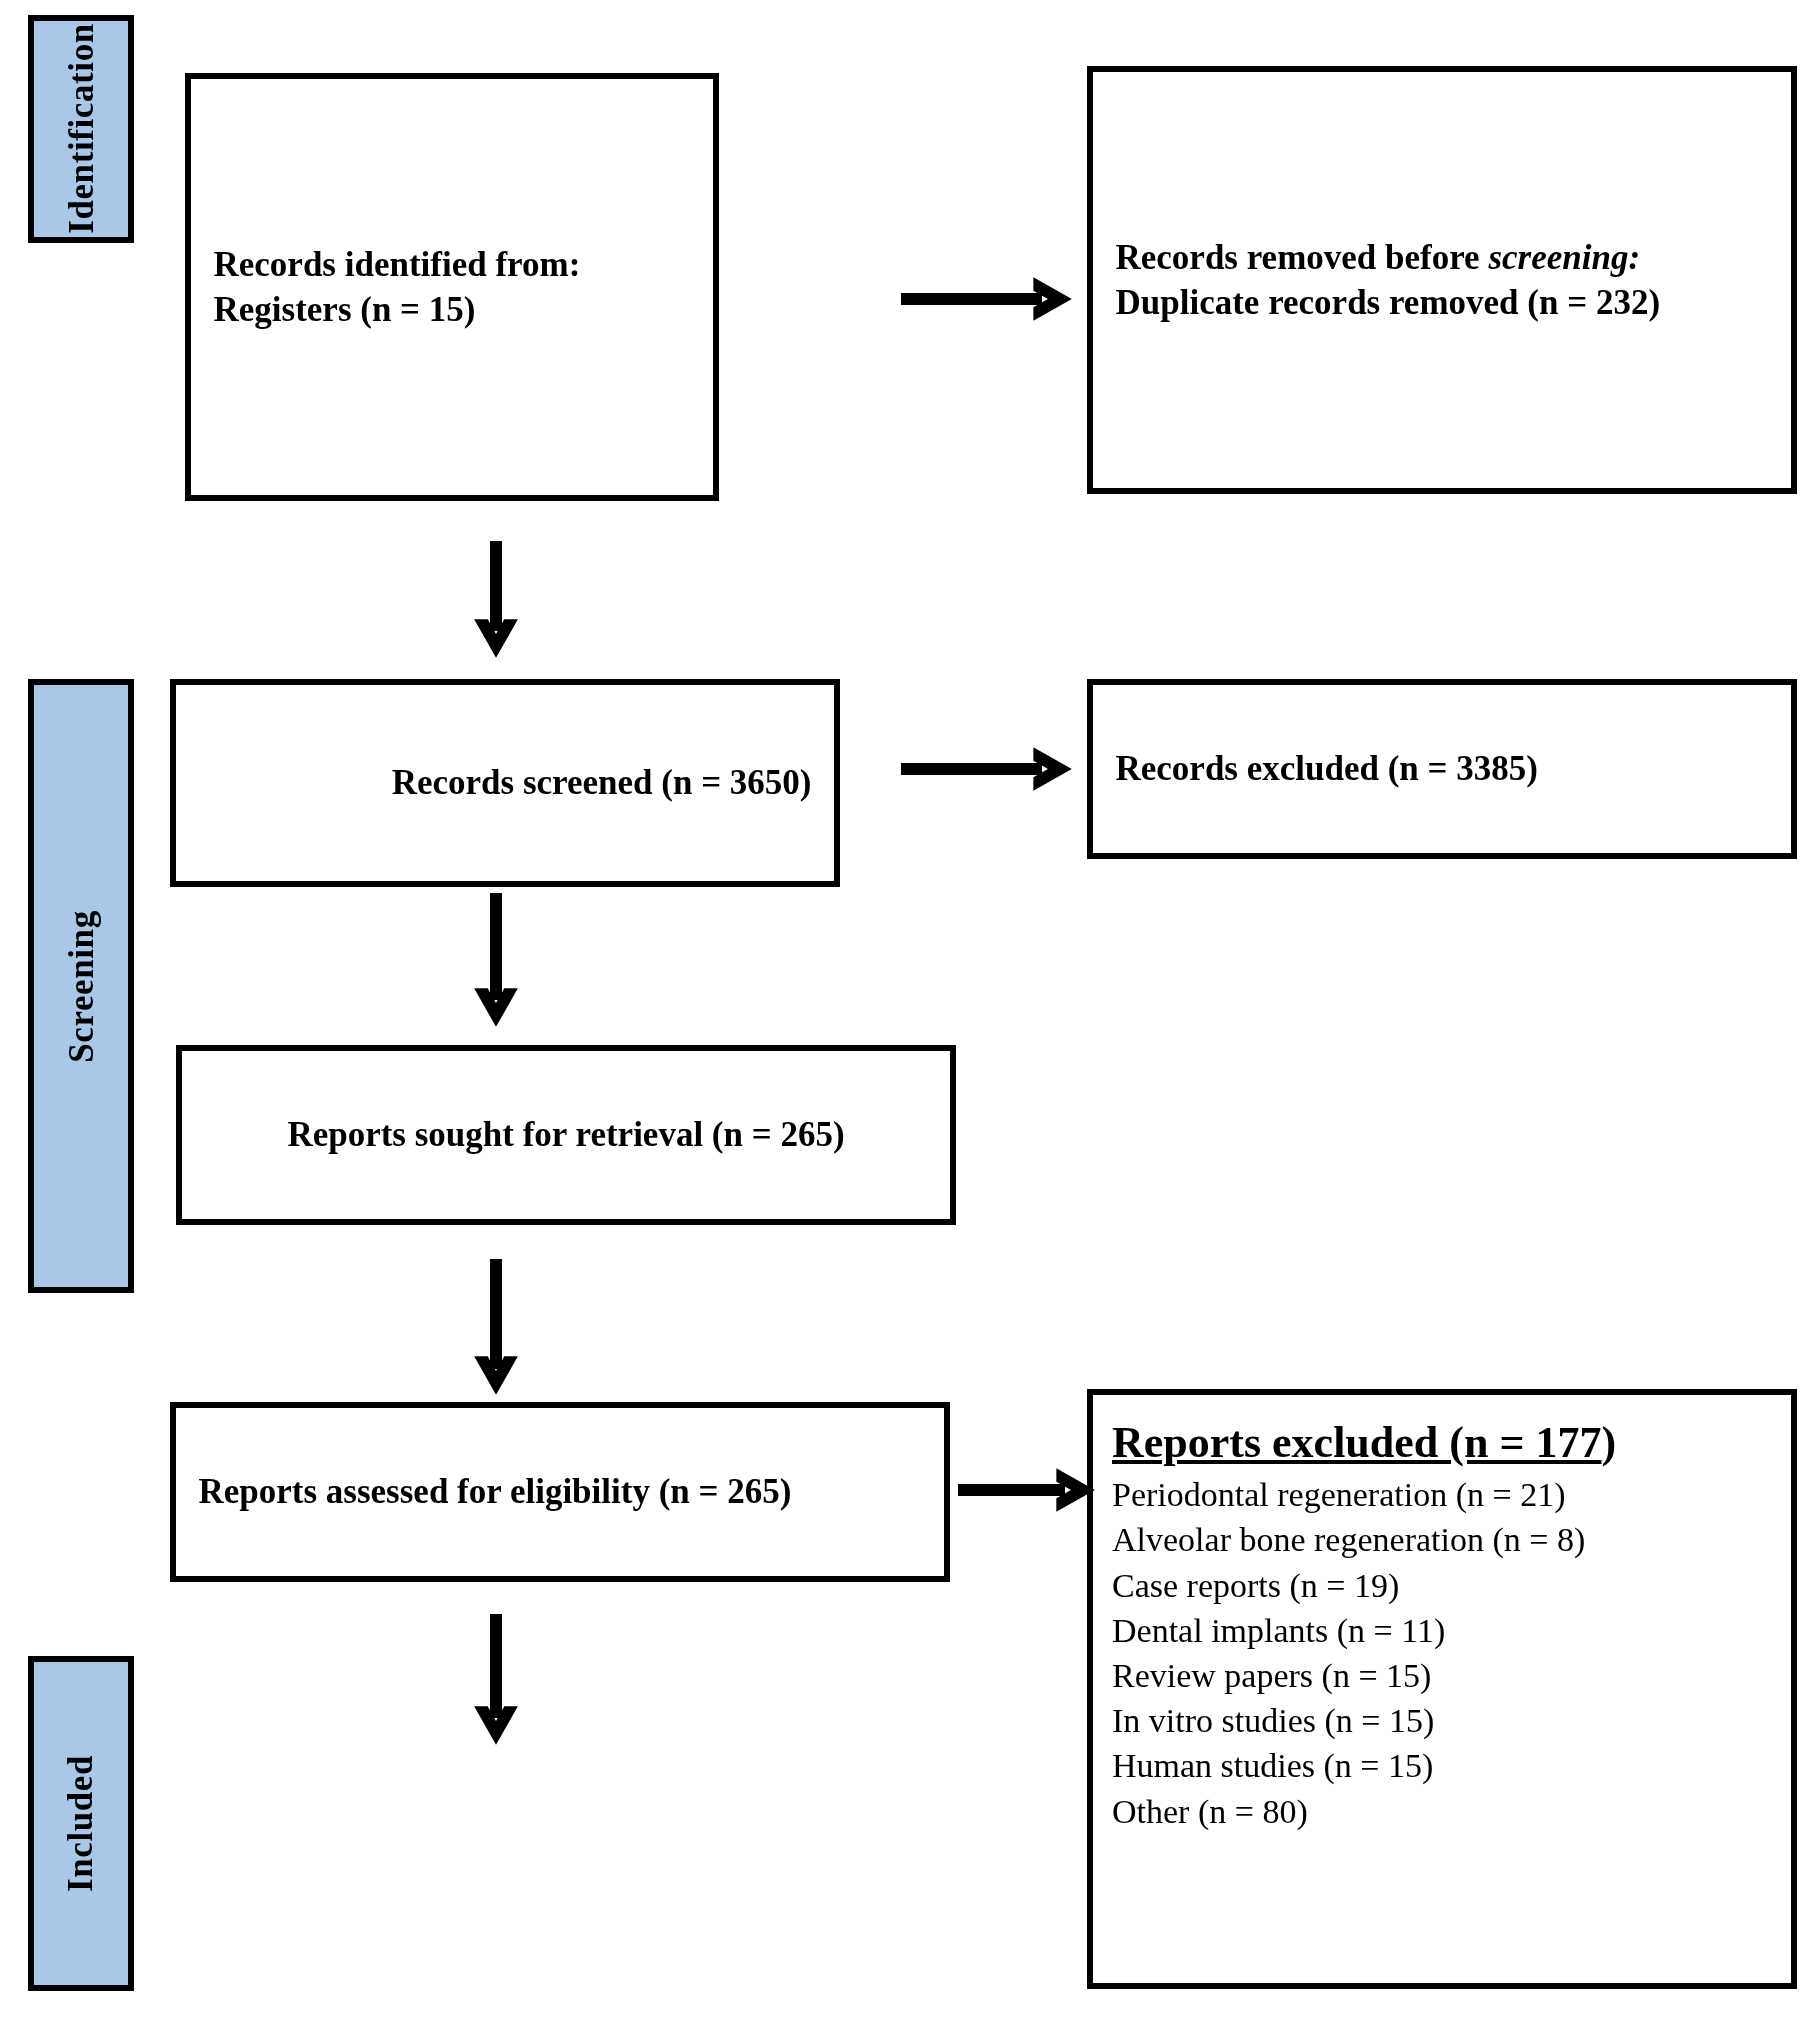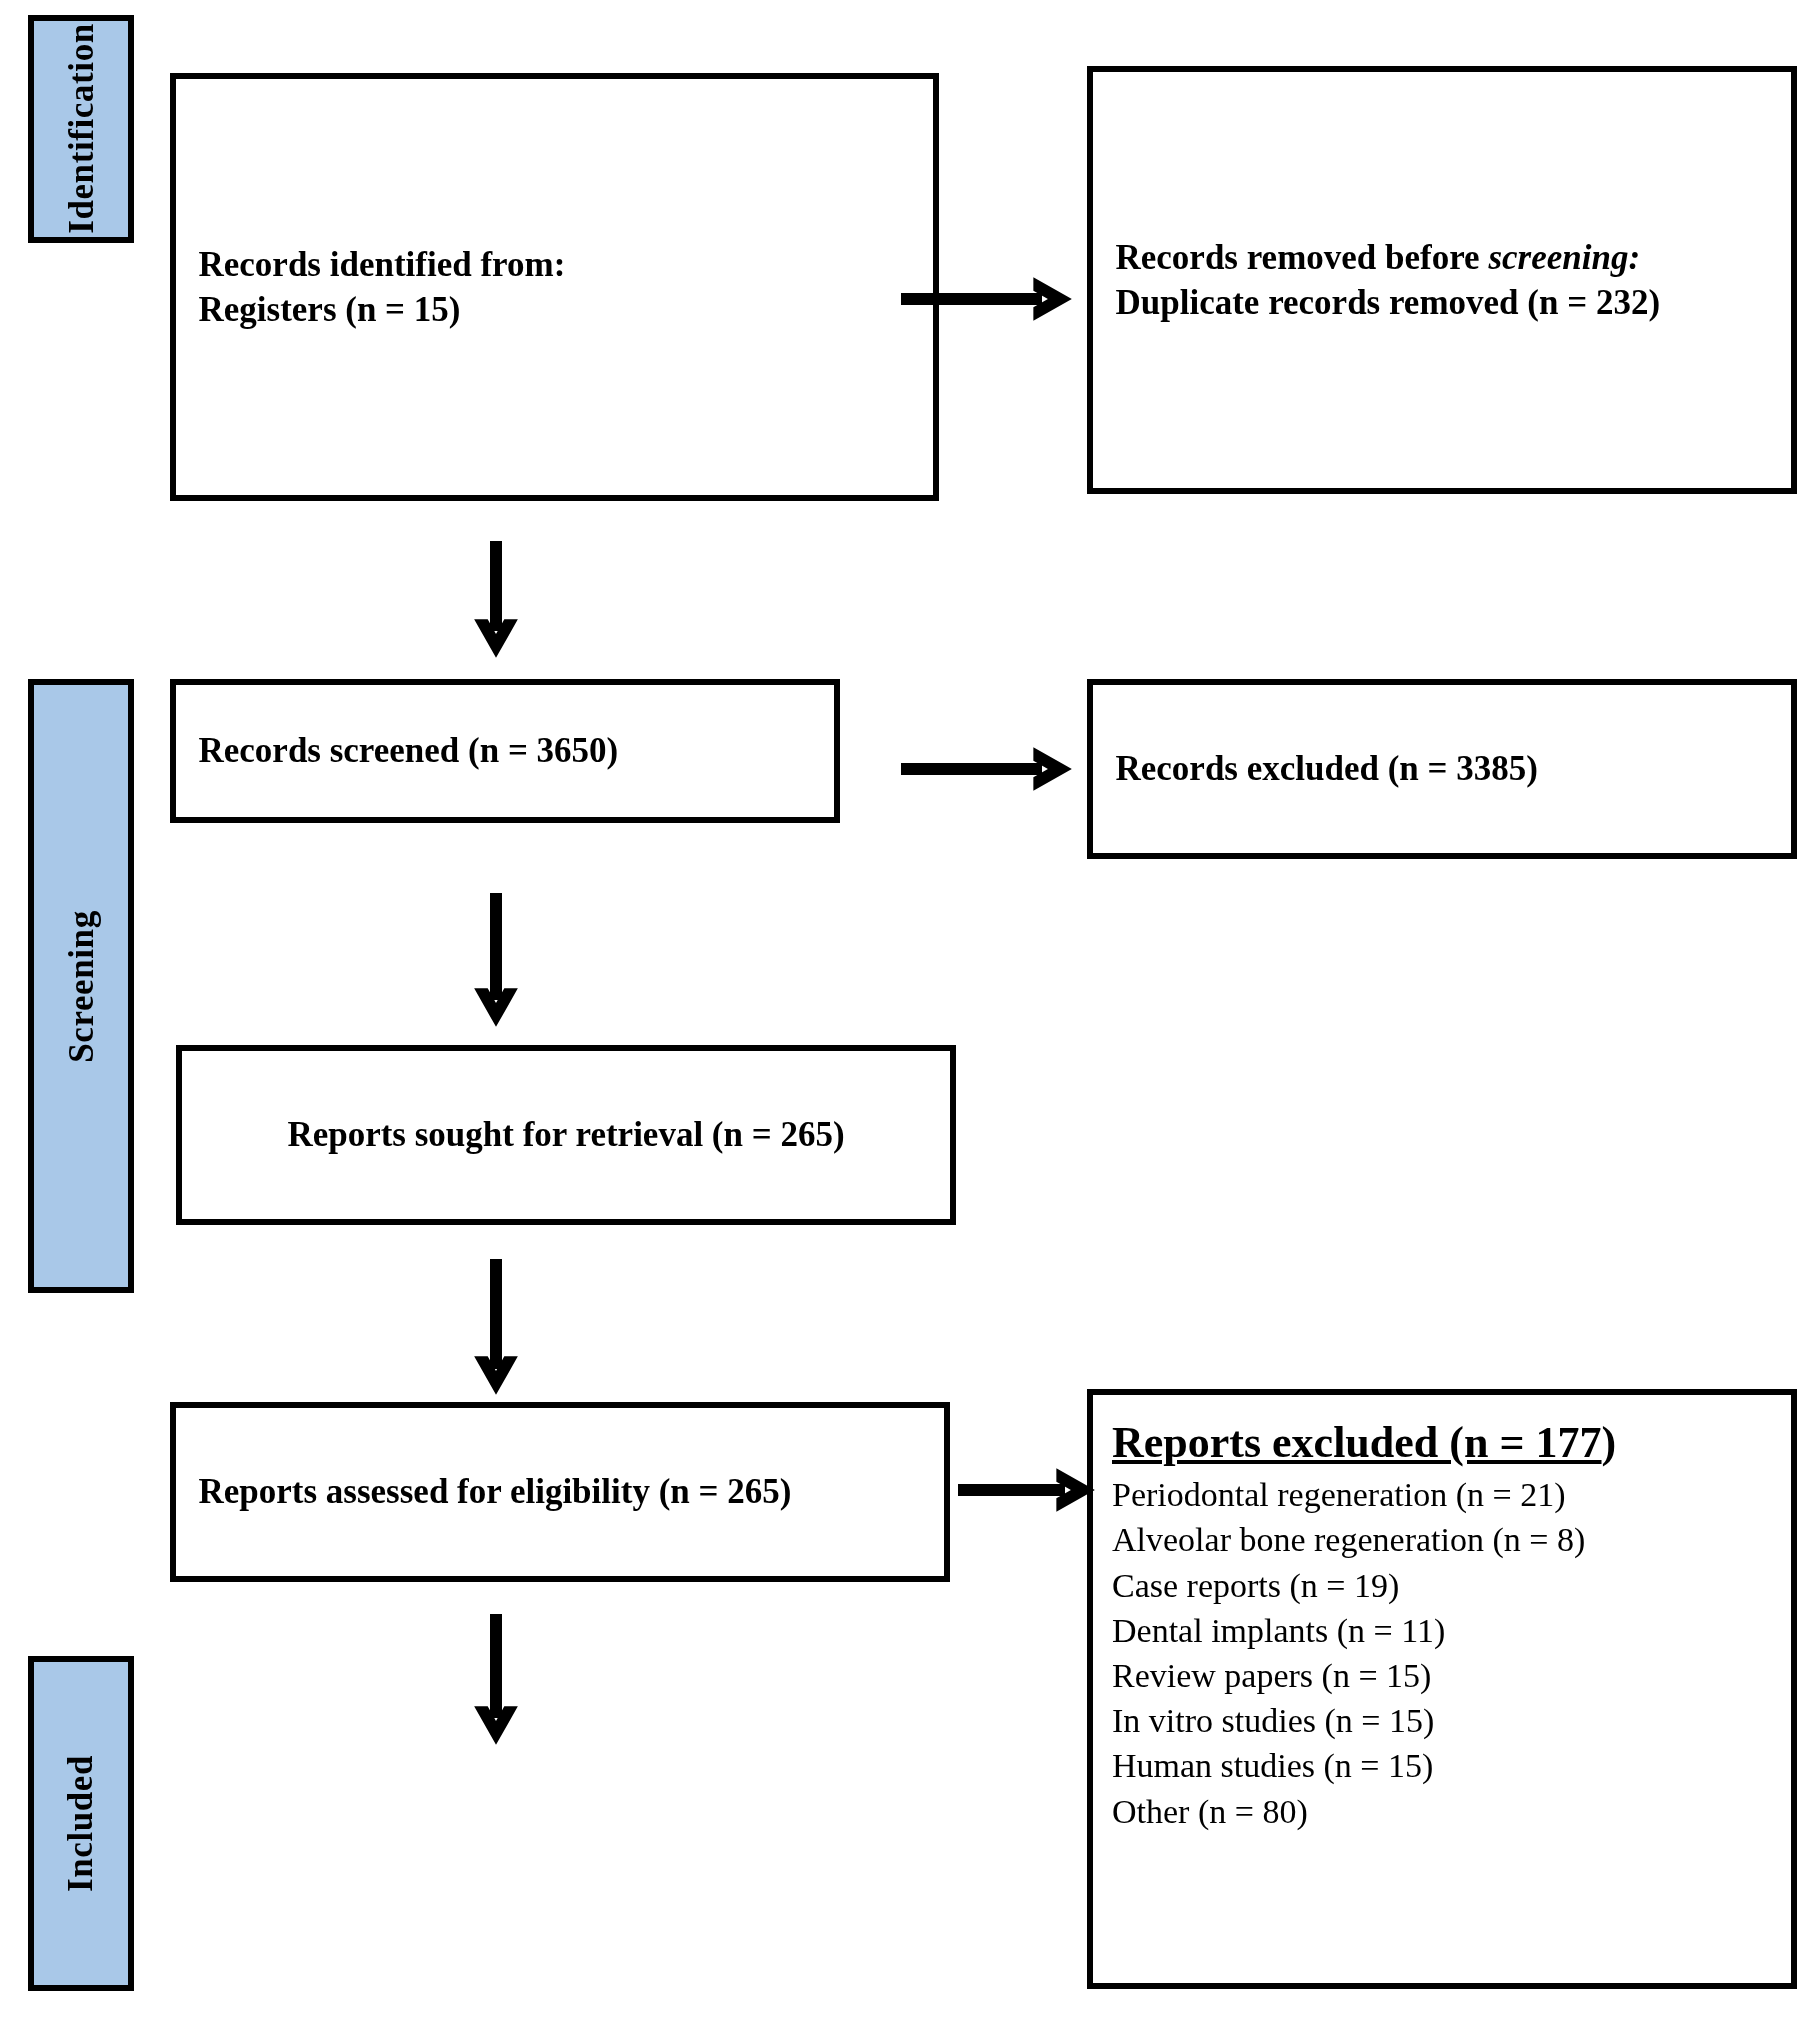--- a/index.html
+++ b/index.html
@@ -118,21 +118,21 @@
   </div>
 
   <div class="stage-label" style="left:28px; top:679px; width:106px; height:614px;">
     <span class="stage-text">Screening</span>
   </div>
 
   <div class="stage-label" style="left:28px; top:1656px; width:106px; height:335px;">
     <span class="stage-text">Included</span>
   </div>
 
-  <div class="flow-box bold" style="left:170px; top:73px; width:769px; height:428px;">
+  <div class="flow-box bold" style="left:185px; top:73px; width:534px; height:428px;">
     <div class="line">Records identified from:</div>
     <div class="line">Registers (n = 15)</div>
   </div>
 
   <div class="flow-box bold" style="left:1087px; top:66px; width:710px; height:428px;">
     <div class="line">
       <span>Records removed before </span><span class="ital">screening:</span>
     </div>
     <div class="line">Duplicate records removed (n = 232)</div>
   </div>
@@ -148,21 +148,21 @@
 
   <div class="arrow-v" style="left:496px; top:541px; height:118px;">
     <div class="shaft" style="height:90px;"></div>
     <div class="head" style="top:69px;">
       <svg viewBox="0 0 100 100" aria-hidden="true">
         <polygon points="8,18 50,92 92,18 66,18 50,46 34,18" fill="#000000"></polygon>
       </svg>
     </div>
   </div>
 
-  <div class="flow-box bold" style="left:170px; top:679px; width:670px; height:144px;">
+  <div class="flow-box bold" style="left:170px; top:679px; width:670px; height:208px;text-align:right;">
     <div class="line">Records screened (n = 3650)</div>
   </div>
 
   <div class="flow-box bold" style="left:1087px; top:679px; width:710px; height:180px;">
     <div class="line">Records excluded (n = 3385)</div>
   </div>
 
   <div class="arrow-h" style="left:901px; top:769px; width:175px;">
     <div class="shaft" style="width:141px;"></div>
     <div class="head" style="left:123px;">

